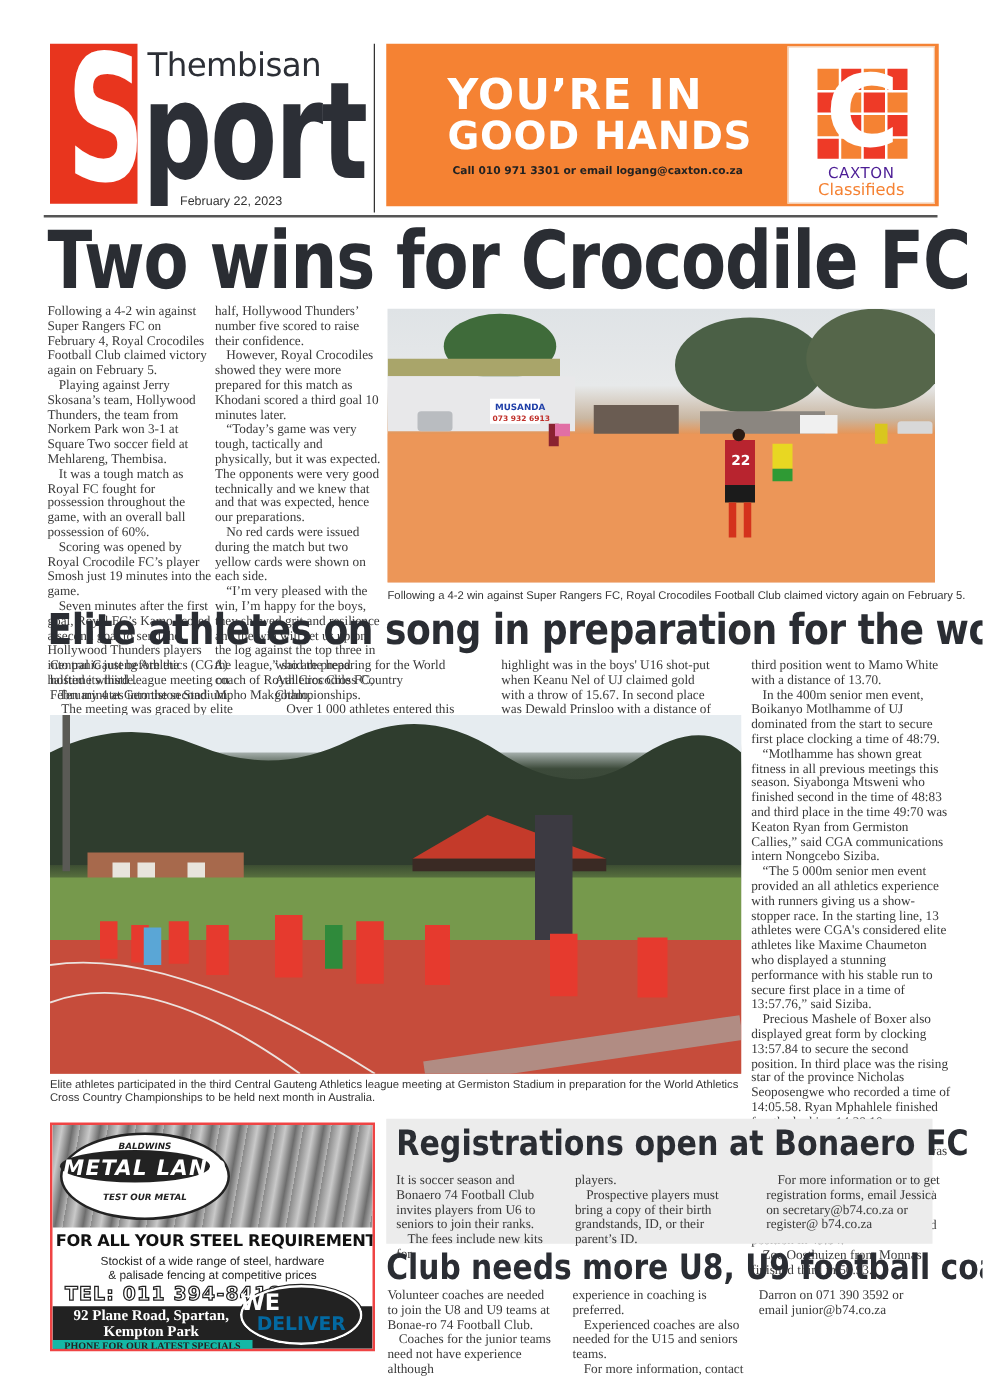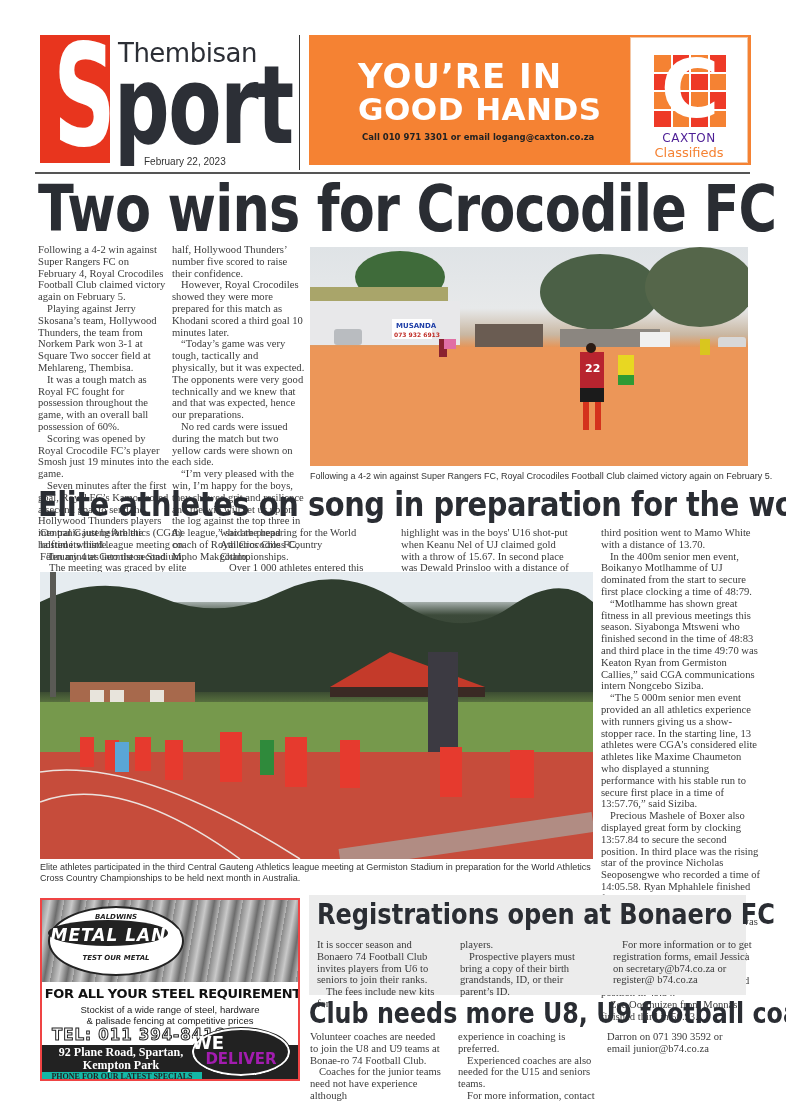--- a/index.html
+++ b/index.html
@@ -72,21 +72,21 @@
   .ml-baldwins { position: absolute; left: 6px; top: 13px; width: 136px; text-align: center; font-family: "DejaVu Sans", sans-serif; font-weight: bold; font-style: italic; font-size: 7px; color: #222; }
   .ml-metal { position: absolute; left: 6px; top: 25px; width: 136px; text-align: center; font-family: "DejaVu Sans", sans-serif; font-weight: bold; font-style: italic; font-size: 17px; color: #fff; letter-spacing: 1px; }
   .ml-test { position: absolute; left: 6px; top: 54px; width: 136px; text-align: center; font-family: "DejaVu Sans", sans-serif; font-weight: bold; font-style: italic; font-size: 7px; color: #222; }
   .ml-req { position: absolute; left: 0; top: 86px; width: 268px; text-align: right; font-family: "DejaVu Sans", sans-serif; font-weight: bold; font-size: 13px; color: #111; letter-spacing: -0.3px; }
   .ml-stock { position: absolute; left: 0; top: 104px; width: 256px; text-align: center; font-family: "Liberation Sans", sans-serif; font-size: 9.5px; line-height: 11px; color: #222; }
   .ml-tel { position: absolute; left: 10px; top: 126px; font-family: "DejaVu Sans", sans-serif; font-weight: bold; font-size: 15px; color: #fff; -webkit-text-stroke: 1px #222; letter-spacing: 1px; }
   .ml-bottom { position: absolute; left: 0; top: 145px; width: 256px; height: 34px; background: #222; }
   .ml-addr { position: absolute; left: 4px; top: 146px; width: 150px; text-align: center; font-family: "Liberation Serif", serif; font-weight: bold; font-size: 12px; line-height: 13px; color: #fff; }
   .ml-deliver-oval { position: absolute; left: 150px; top: 128px; width: 98px; height: 48px; border-radius: 50%; background: #222; border: 2px solid #fff; outline: 1px solid #222; }
   .ml-we { position: absolute; left: 150px; top: 132px; width: 98px; font-family: "DejaVu Sans", sans-serif; font-weight: bold; font-size: 18px; color: #fff; }
-  .ml-deliver { position: absolute; left: 150px; top: 150px; width: 98px; text-align: center; font-family: "DejaVu Sans", sans-serif; font-weight: bold; font-size: 15px; color: #a21caf; }
+  .ml-deliver { position: absolute; left: 150px; top: 150px; width: 98px; text-align: center; font-family: "DejaVu Sans", sans-serif; font-weight: bold; font-size: 15px; color: #0369a1; }
   .ml-phone { position: absolute; left: 0; top: 172px; width: 160px; height: 11px; background: #14b8a6; text-align: center; font-family: "Liberation Serif", serif; font-weight: bold; font-size: 8px; line-height: 10px; color: #222; }
 
   
   .box-reg { left: 309px; top: 895px; width: 437px; height: 100px; background: #ececec; }
   .head-reg { left: 317px; top: 898px; font-family: "DejaVu Sans", sans-serif; font-size: 28px; line-height: 34px; color: #2a2d33; transform: scaleX(0.86); transform-origin: left top; white-space: nowrap; }
   .head-club { left: 309px; top: 997px; font-family: "DejaVu Sans", sans-serif; font-size: 28px; line-height: 34px; color: #2a2d33; transform: scaleX(0.85); transform-origin: left top; white-space: nowrap; }
 </style>
 </head>
 <body>
 

